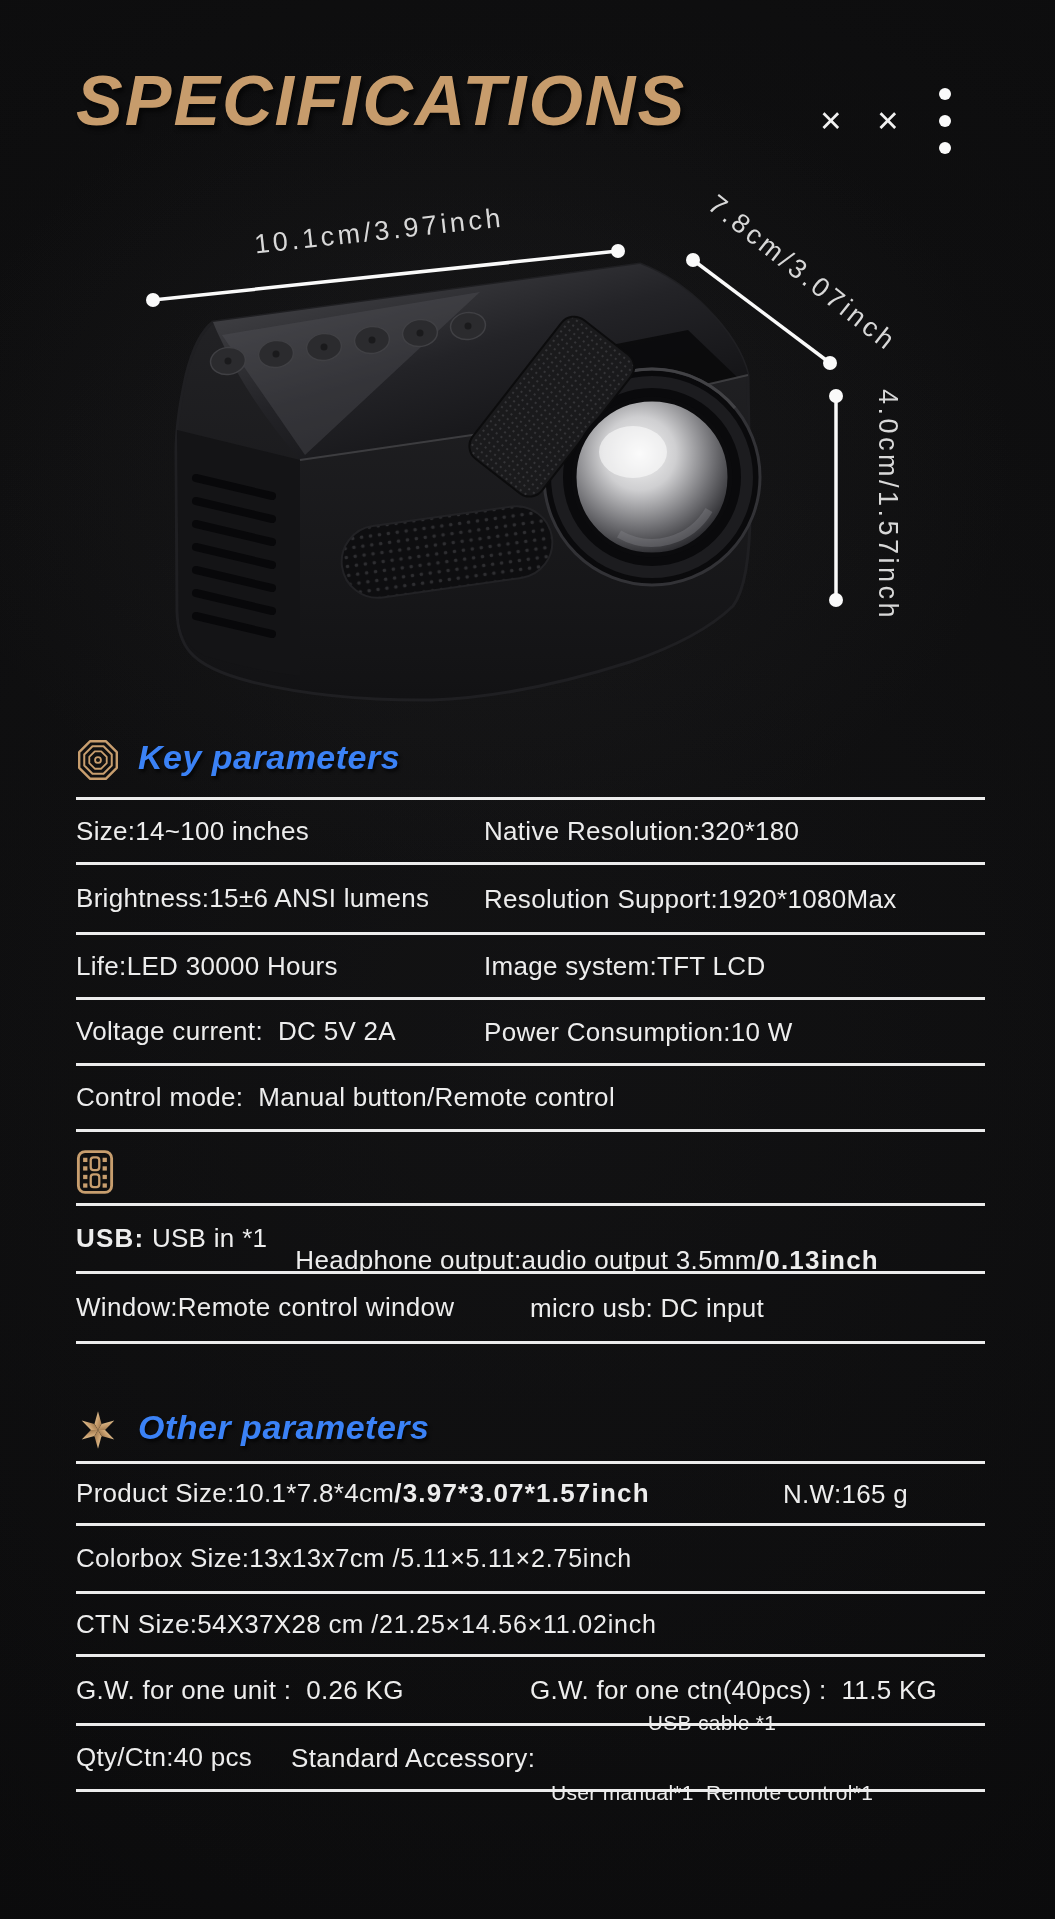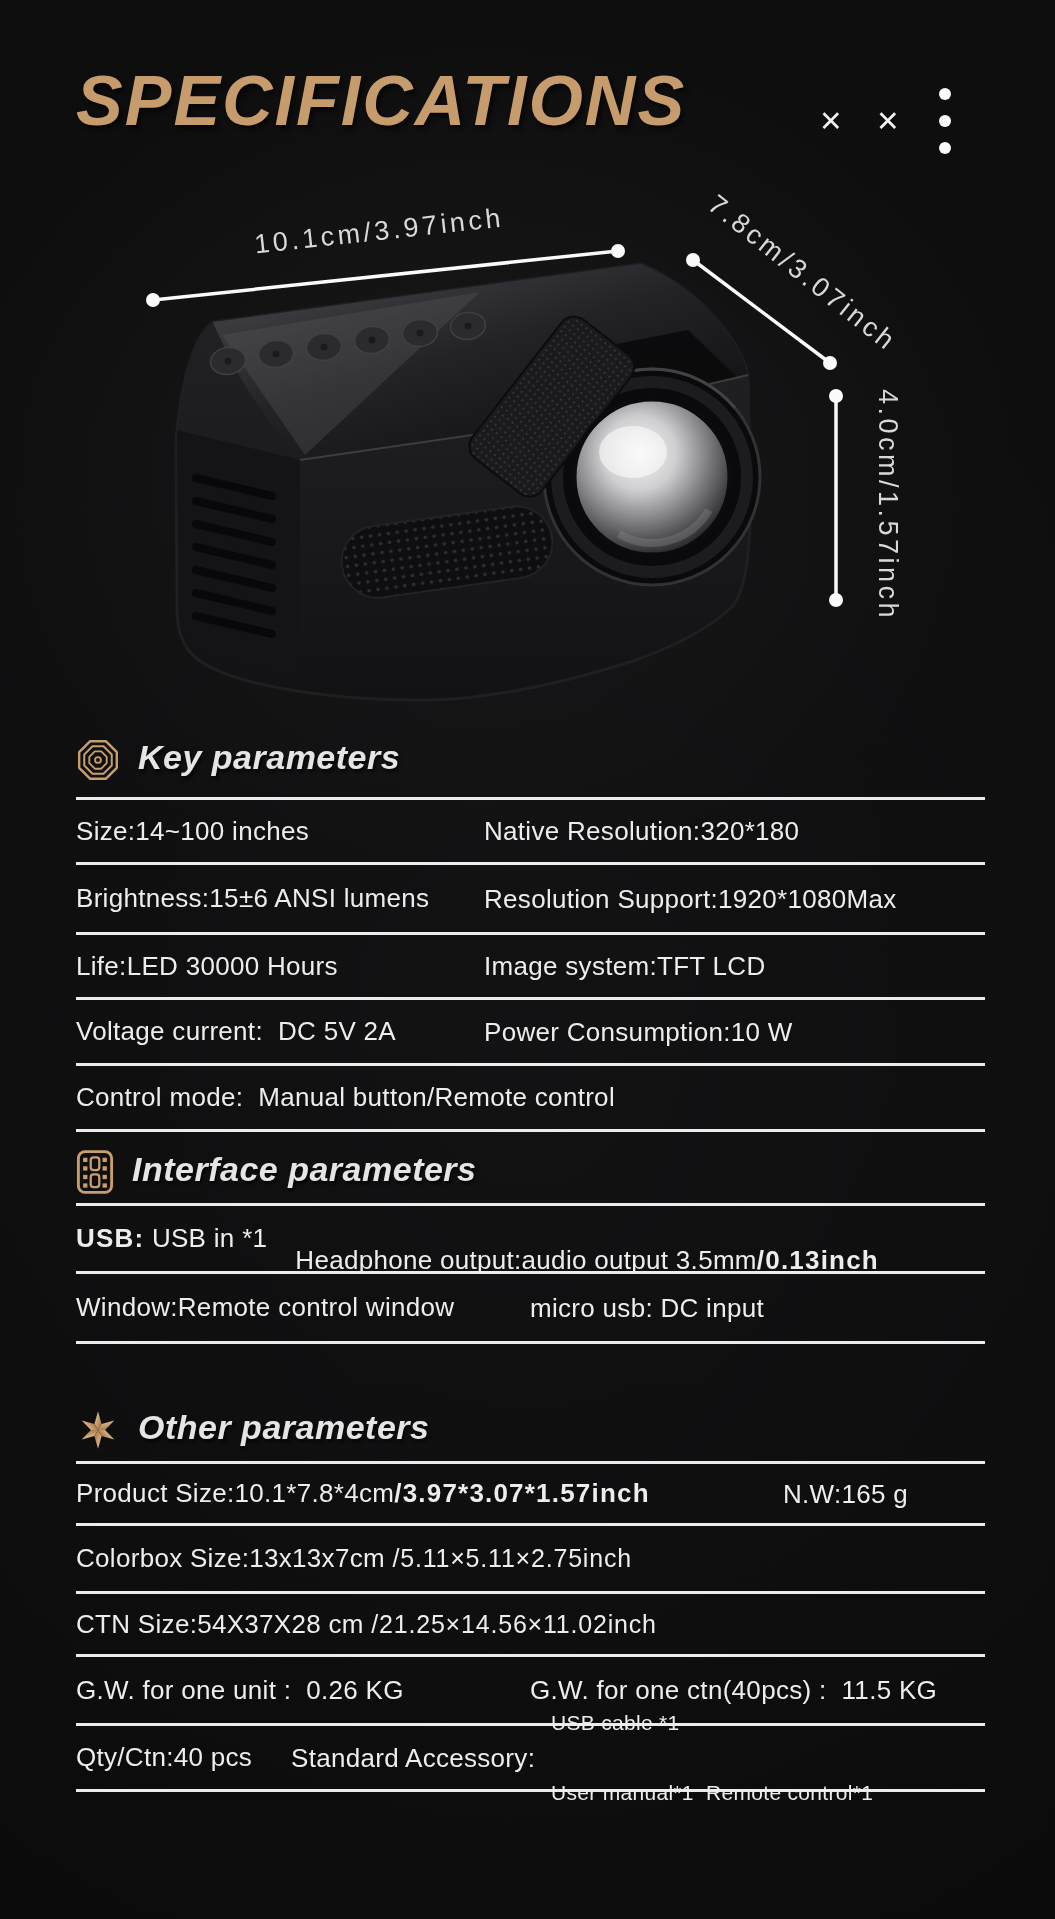--- a/index.html
+++ b/index.html
@@ -2,21 +2,21 @@
 <html><head>
 <meta charset="utf-8">
 <style>
   * { box-sizing: border-box; margin: 0; padding: 0; }
   html, body {
     width: 1055px; height: 1919px;
     background: #0a0a0b;
     font-family: "Liberation Sans", "DejaVu Sans", sans-serif;
     overflow: hidden;
   }
-  .page { position: relative; width: 1055px; height: 1919px; background: #0c0c0d; }
+  .page { position: relative; width: 1055px; height: 1919px; background: #0c0c0d; text-align: center; }
   .vignette {
     position: absolute; inset: 0;
     background:
       radial-gradient(900px 700px at 45% 24%, rgba(70,70,74,0.16), transparent 60%),
       radial-gradient(1400px 1700px at 50% 55%, rgba(34,34,36,0.30), transparent 75%),
       linear-gradient(#0d0d0e, #0a0a0b);
   }
   .title {
     position: absolute; left: 76px; top: 66px;
     font-size: 70px; font-weight: 700; font-style: italic;
@@ -29,21 +29,21 @@
   .kebab i { display: block; width: 12px; height: 12px; border-radius: 50%; background: #fafafa; margin-bottom: 15px; }
   .hero { position: absolute; left: 0; top: 170px; width: 1055px; height: 540px; }
   .dim { font-size: 27px; fill: #d8d8d8; letter-spacing: 3.5px; }
 
   .sec { position: absolute; left: 76px; width: 909px; }
   #sec-key { top: 722px; } #sec-if { top: 1140px; } #sec-other { top: 1398px; }
   .sec-header { display: flex; align-items: center; gap: 18px; height: 66px; border-bottom: 3px solid #ececec; }
   #sec-key .sec-header { height: 78px; }
   .sec-title {
     font-size: 34px; font-style: italic; font-weight: 700;
-    color: #e5e5e5; letter-spacing: 0.5px; padding-bottom: 4px;
+    color: #3b82f6; letter-spacing: 0.5px; padding-bottom: 4px;
     text-shadow: 2px 3px 3px rgba(0,0,0,0.6);
   }
   .sec-icon { flex: 0 0 auto; }
 
   .row {
     position: relative; display: flex; align-items: center;
     height: 66px; border-bottom: 3px solid #ececec;
     font-size: 26px; color: #ededed;
   }
   .h62{height:62px} .h63{height:63px} .h65{height:65px} .h68{height:68px} .h69{height:69px} .h70{height:70px}
@@ -214,21 +214,20 @@
           <rect x="7.5" y="27" width="4.5" height="4.5"></rect>
             <rect x="7.5" y="36" width="4.5" height="4.5"></rect>
           <rect x="28" y="9" width="4.5" height="4.5"></rect>
             <rect x="28" y="18" width="4.5" height="4.5"></rect>
           <rect x="28" y="27" width="4.5" height="4.5"></rect>
             <rect x="28" y="36" width="4.5" height="4.5"></rect>
         </g>
         <rect x="15.5" y="8.5" width="9" height="13.5" rx="3" fill="none" stroke="#c89e6e" stroke-width="2.4"></rect>
         <rect x="15.5" y="26.5" width="9" height="13.5" rx="3" fill="none" stroke="#c89e6e" stroke-width="2.4"></rect>
       </svg>
-      <div class="sec-title">Interface parameters</div>
     </div>
     <div class="row h68">
       <span class="cell"><b class="b">USB:</b><span> USB in *1</span></span>
       <span class="cell gap28"><span>Headphone output:audio output 3.5mm</span><b class="b">/0.13inch</b></span>
     </div>
     <div class="row h70">
       <span class="cell">Window:Remote control window</span>
       <span class="cell abs at454">micro usb: DC input</span>
     </div>
   </section>

